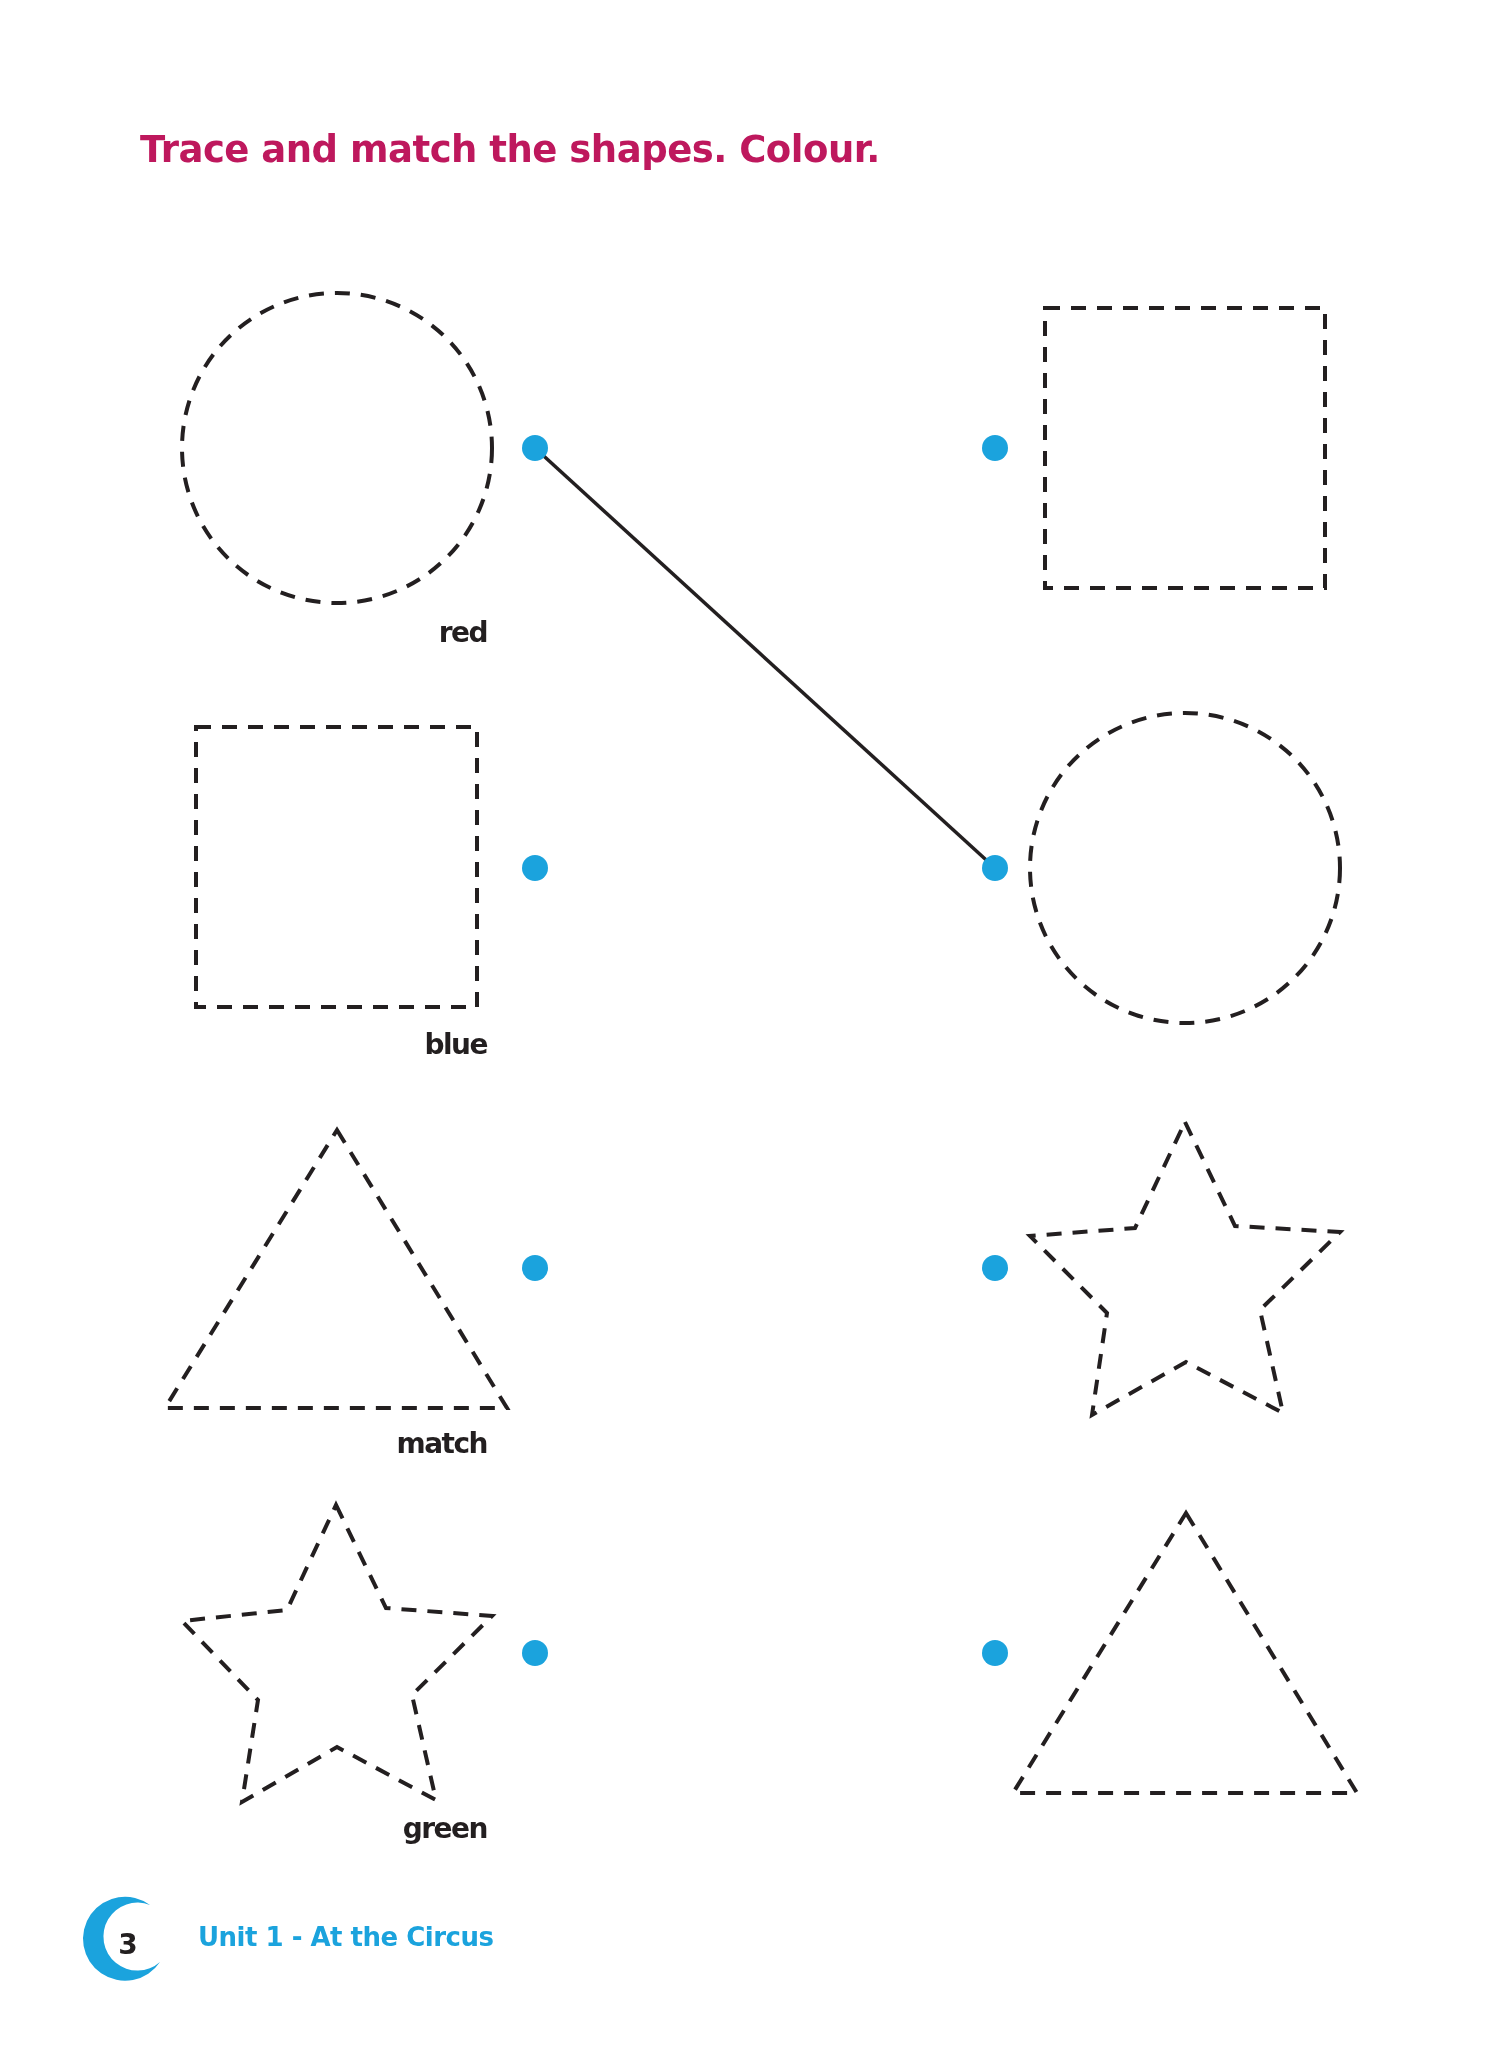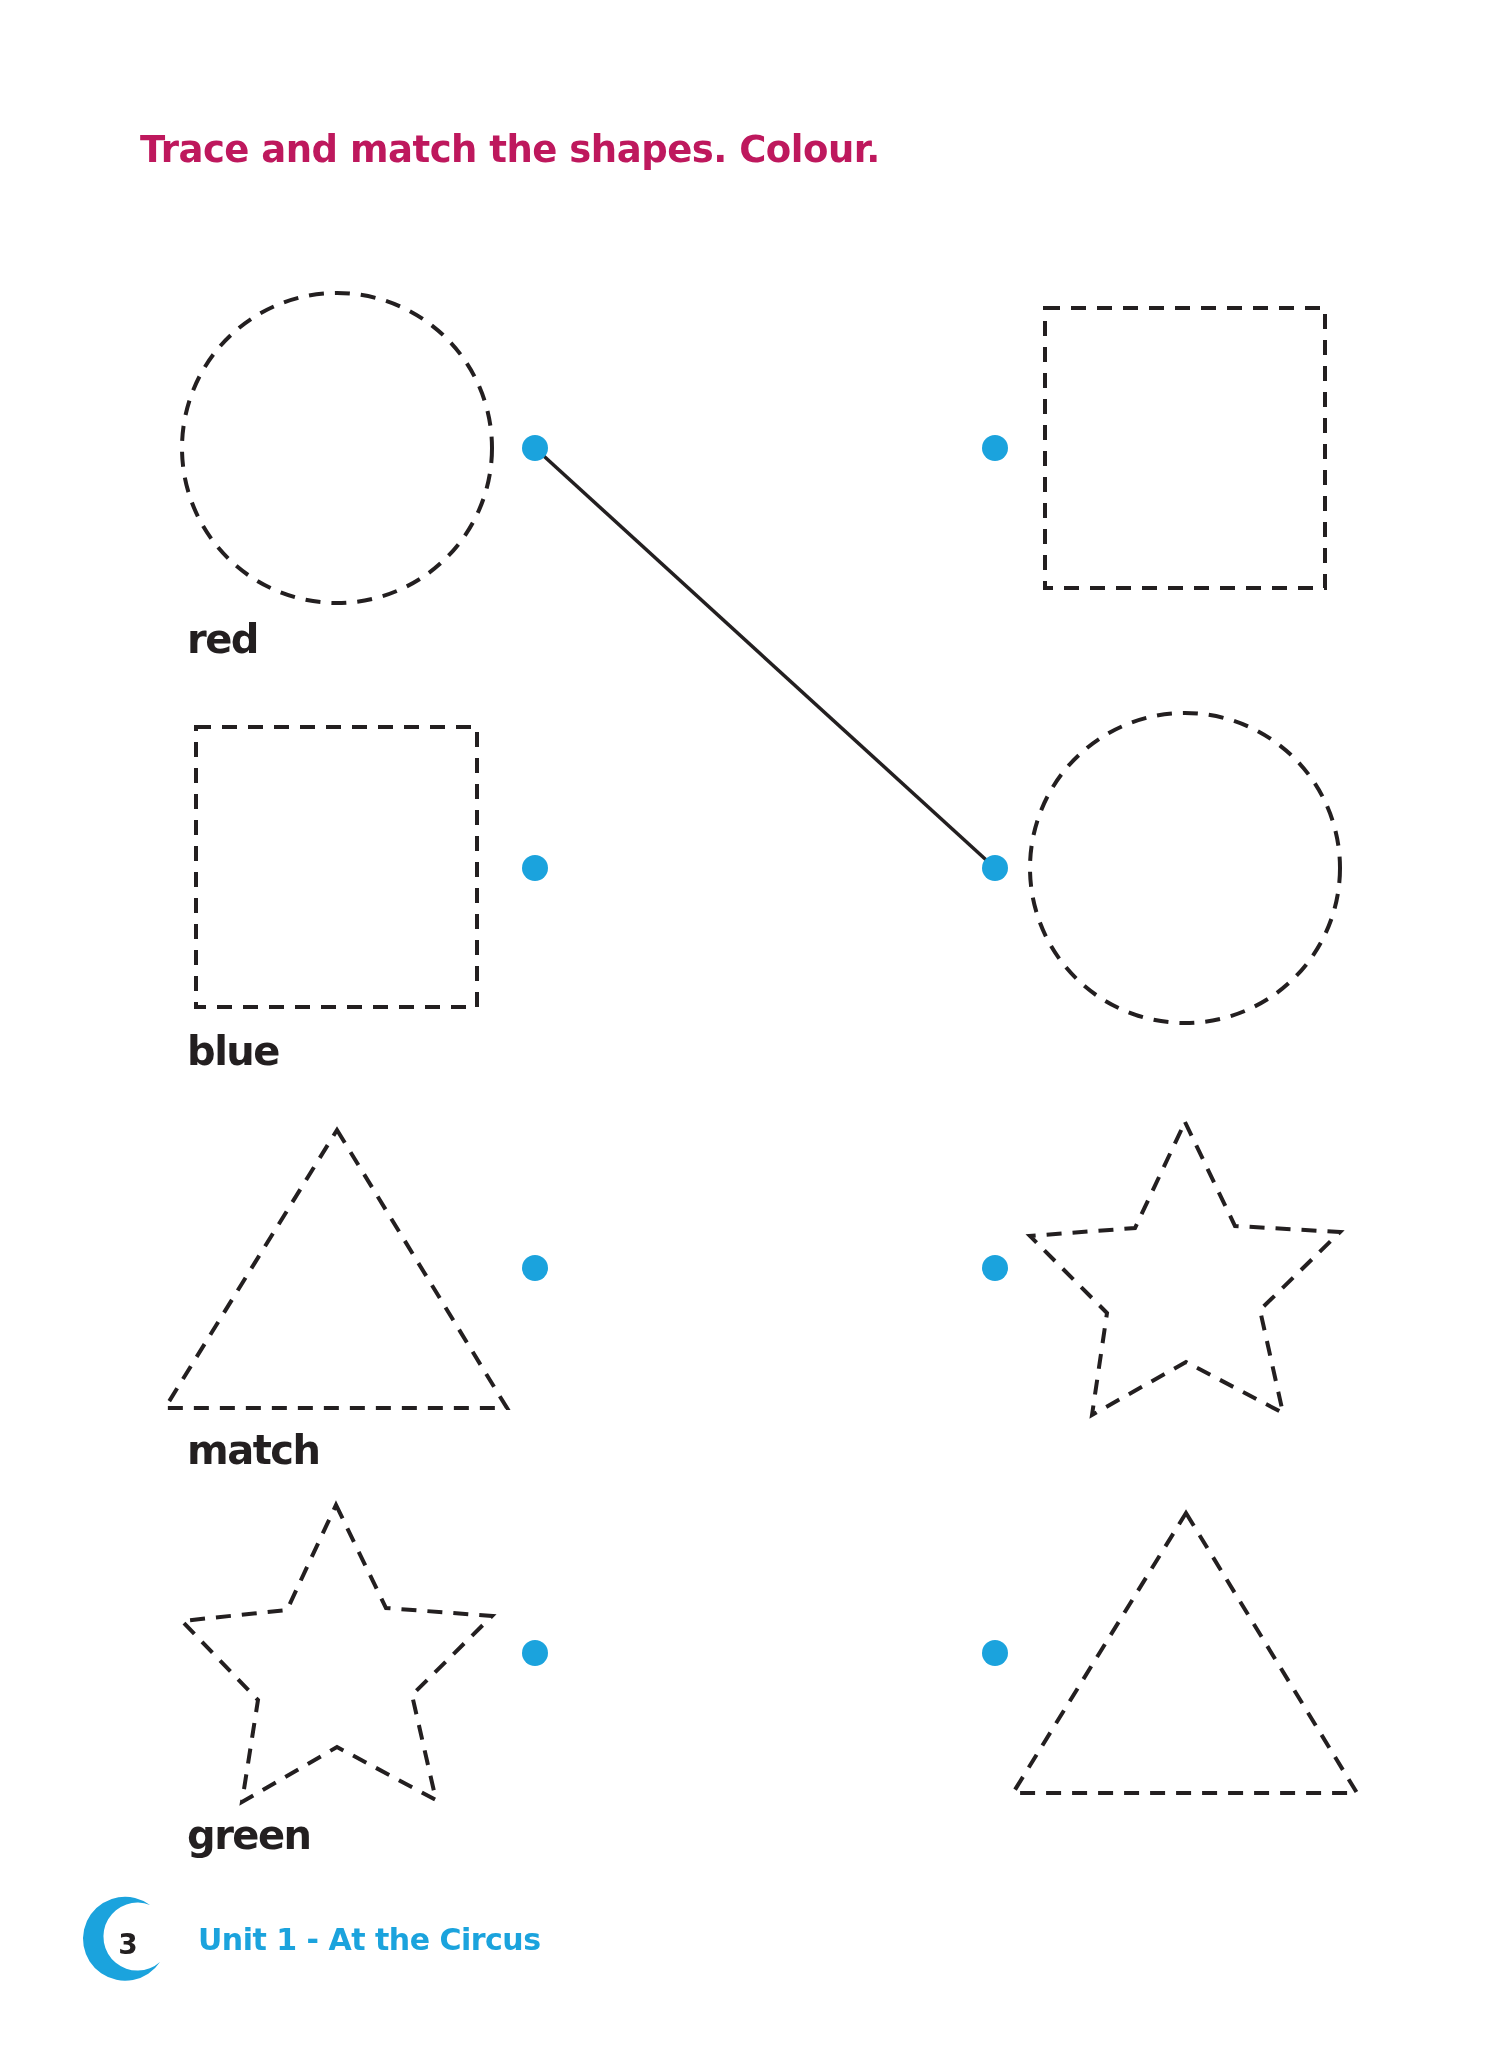--- a/index.html
+++ b/index.html
@@ -27,34 +27,34 @@
     .canvas {
       position: absolute;
       left: 0;
       top: 0;
       width: 1493px;
       height: 2049px;
     }
     .label {
       position: absolute;
       width: 300px;
-      text-align: left;
+      text-align: right;
       font-family: "DejaVu Sans", sans-serif;
       font-weight: bold;
-      font-size: 40px;
+      font-size: 28px;
       letter-spacing: -1.5px;
       color: #231f20;
     }
     .footer-text {
       position: absolute;
       left: 198px;
       top: 1922px;
       font-family: "DejaVu Sans", sans-serif;
       font-weight: bold;
-      font-size: 30px;
+      font-size: 26px;
       letter-spacing: -0.5px;
       white-space: nowrap;
     }
     .page-number {
       position: absolute;
       left: 112px;
       top: 1928px;
       width: 32px;
       text-align: center;
       font-family: "DejaVu Sans", sans-serif;

